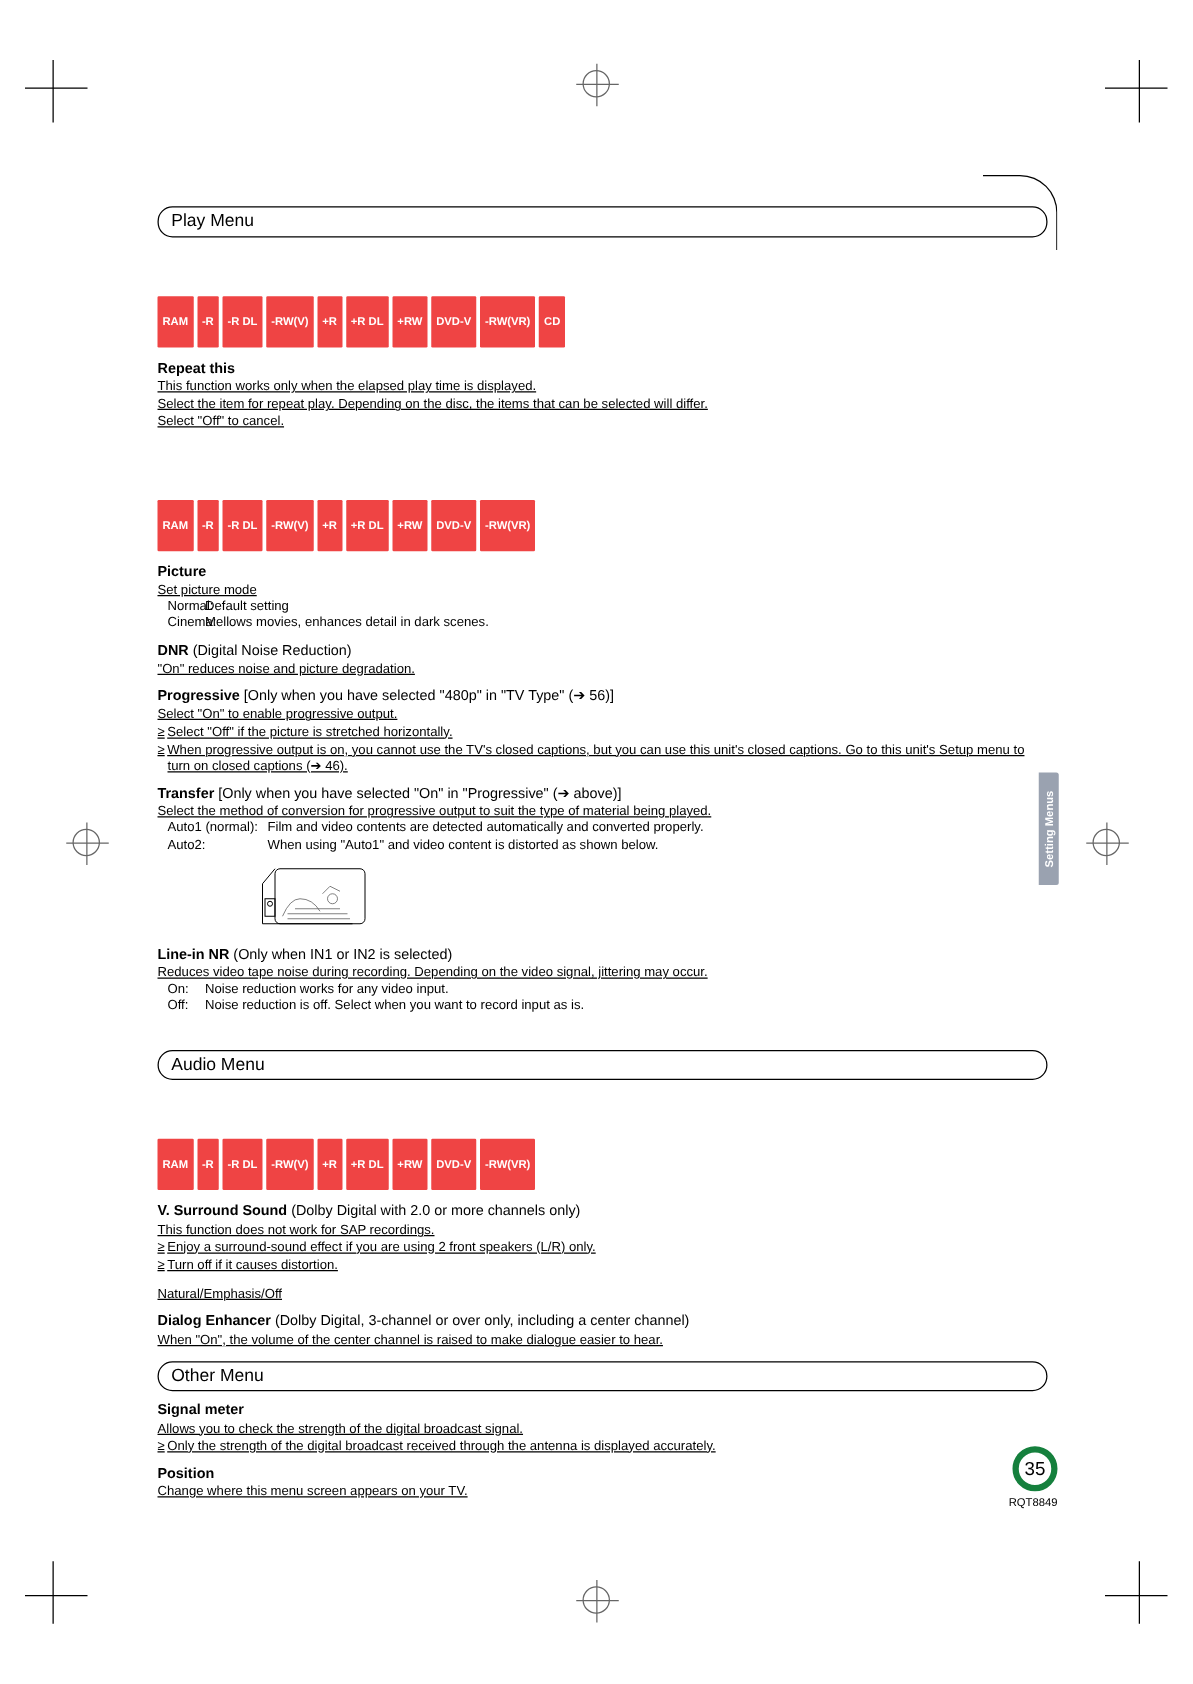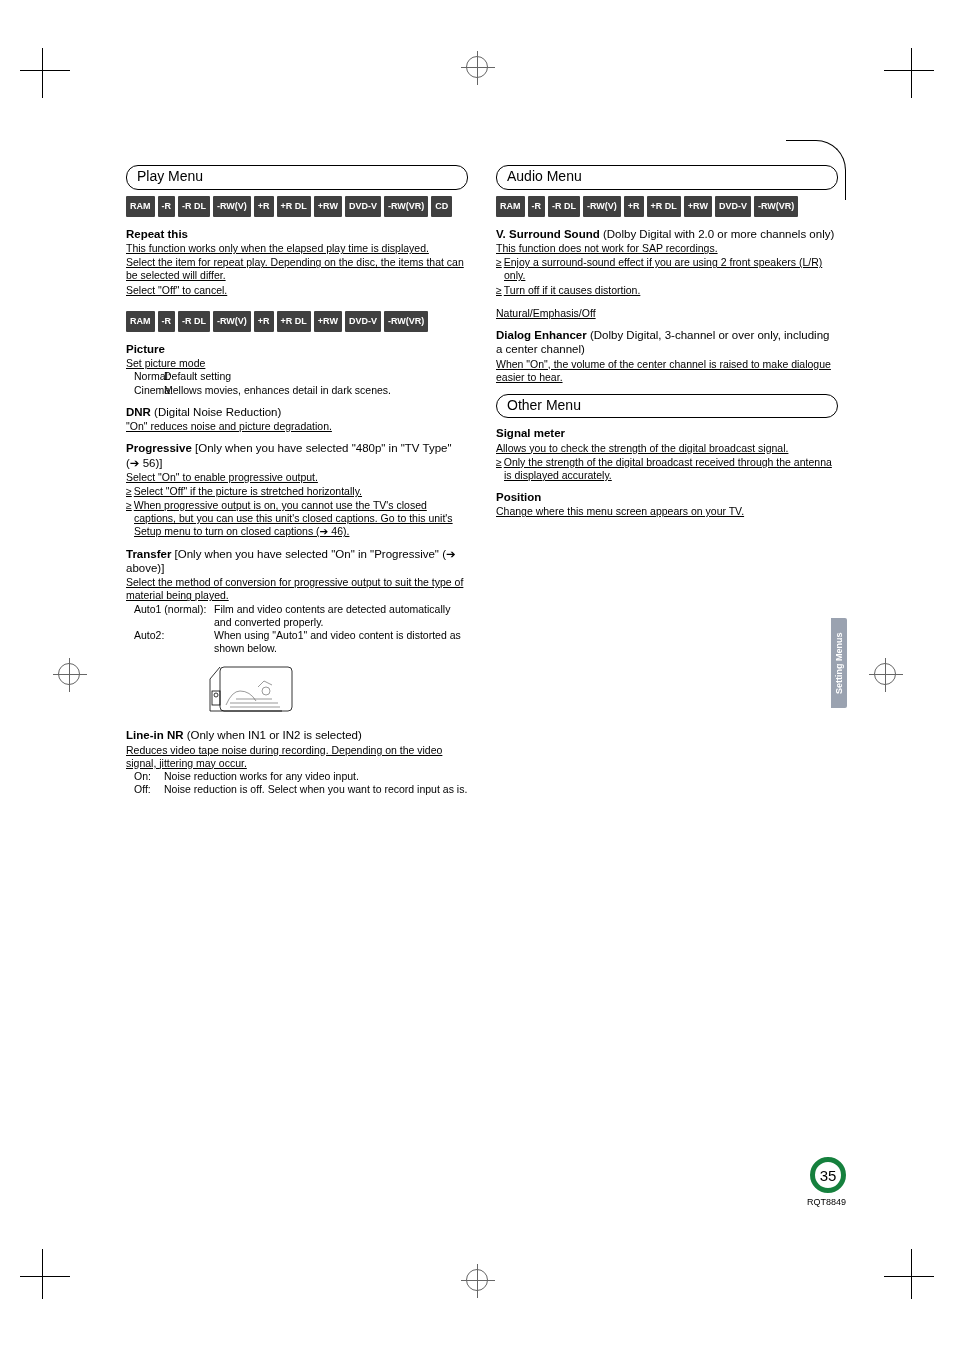--- a/index.html
+++ b/index.html
@@ -30,26 +30,26 @@
   .reg-left::before { content: ""; position: absolute; left: -6px; top: 50%; width: 34px; border-top: 1px solid #666; }
   .reg-left::after  { content: ""; position: absolute; top: -6px; left: 50%; height: 34px; border-left: 1px solid #666; }
   .reg-right { position: absolute; top: 50%; right: 58px; transform: translateY(-50%); width: 22px; height: 22px; border: 1px solid #666; border-radius: 50%; }
   .reg-right::before { content: ""; position: absolute; left: -6px; top: 50%; width: 34px; border-top: 1px solid #666; }
   .reg-right::after  { content: ""; position: absolute; top: -6px; left: 50%; height: 34px; border-left: 1px solid #666; }
 
   
   .frame-corner { position: absolute; top: 140px; right: 108px; width: 60px; height: 60px; border-top: 1px solid #000; border-right: 1px solid #000; border-top-right-radius: 30px; }
 
   
-  .content { position: absolute; top: 165px; left: 126px; width: 712px; display: flex; gap: 28px; }
+  .content { position: absolute; top: 165px; left: 126px; width: 712px; display: flex; gap: 28px; flex-direction: column; }
   .col { flex: 1; font-size: 10.5px; line-height: 1.25; }
 
   .menu-pill { border: 1px solid #000; border-radius: 12px; padding: 2px 10px 3px 10px; font-size: 14px; margin-bottom: 6px; display: block; }
   .tags { margin: 4px 0 10px 0; display: flex; flex-wrap: wrap; gap: 3px; }
-  .tag { background: #404040; color: #fff; font-size: 9px; font-weight: bold; padding: 5px 4px; border-radius: 1px; white-space: nowrap; }
+  .tag { background: #ef4444; color: #fff; font-size: 9px; font-weight: bold; padding: 15px 4px; border-radius: 1px; white-space: nowrap; margin-top: 41px; }
 
   .h { font-weight: bold; font-size: 11.5px; margin-top: 8px; }
   .h-sub { font-weight: normal; }
   .body { margin-top: 1px; text-decoration: underline; }
   .bullet { padding-left: 8px; text-indent: -8px; }
   .bullet::before { content: "≥"; font-family: Arial; margin-right: 2px; }
   .indent { padding-left: 8px; }
   .defrow { display: flex; }
   .deflabel { width: 80px; flex-shrink: 0; }
   .deflabel.s { width: 30px; }

